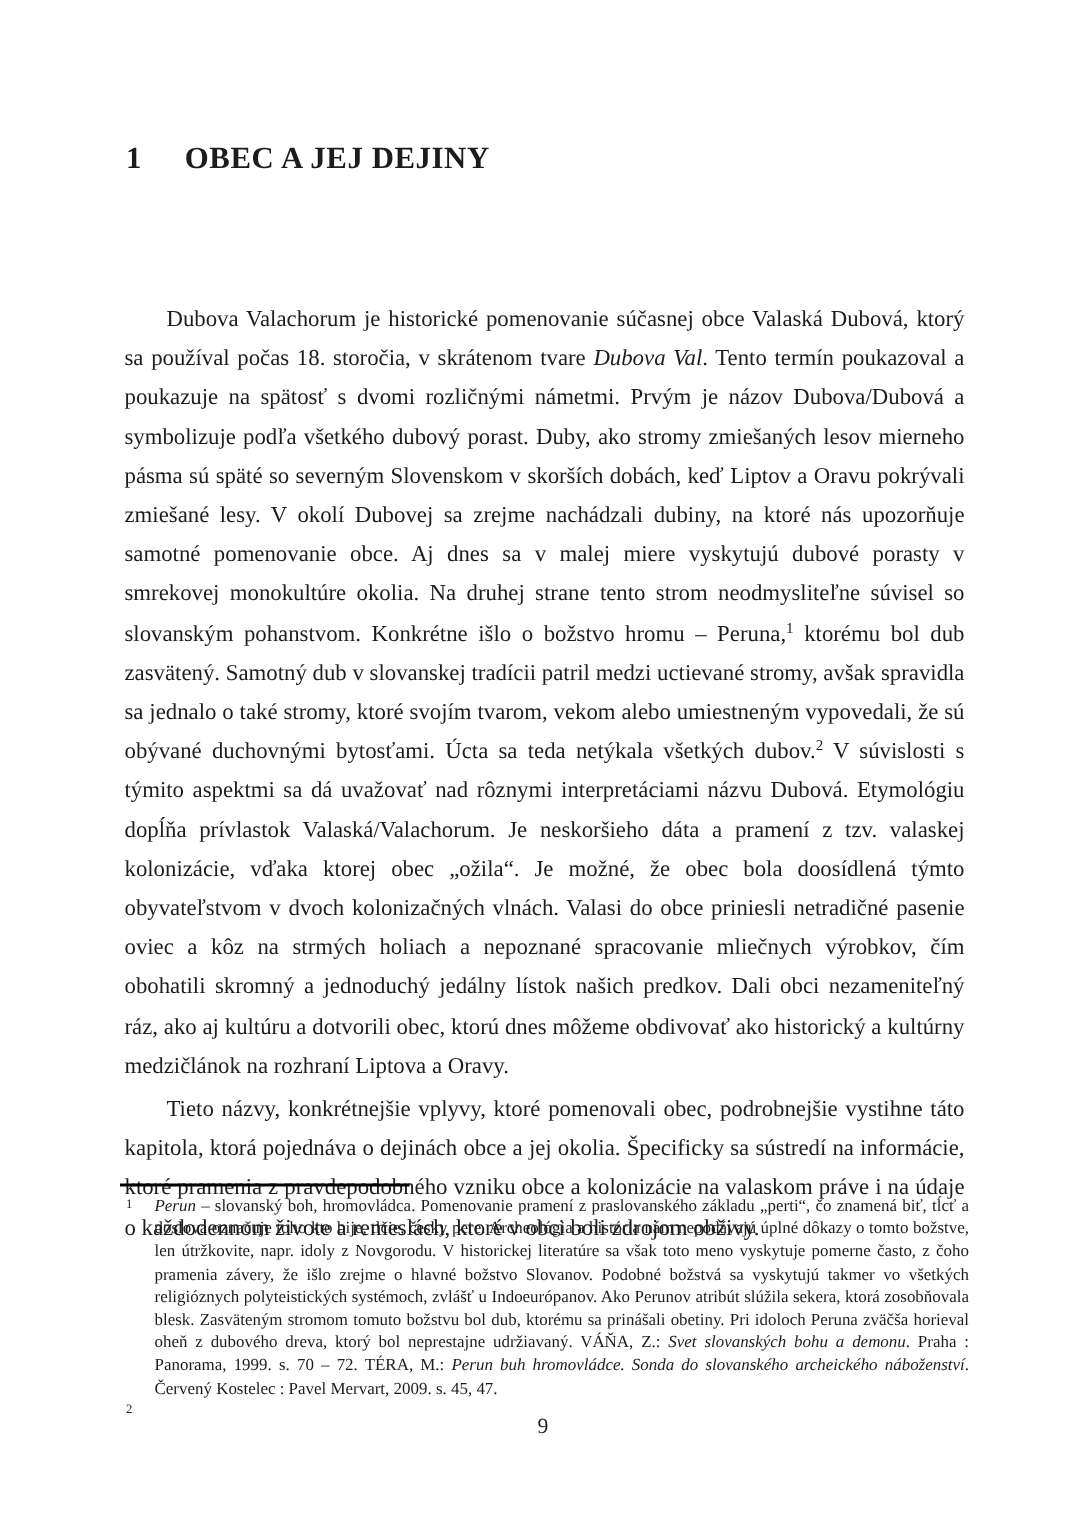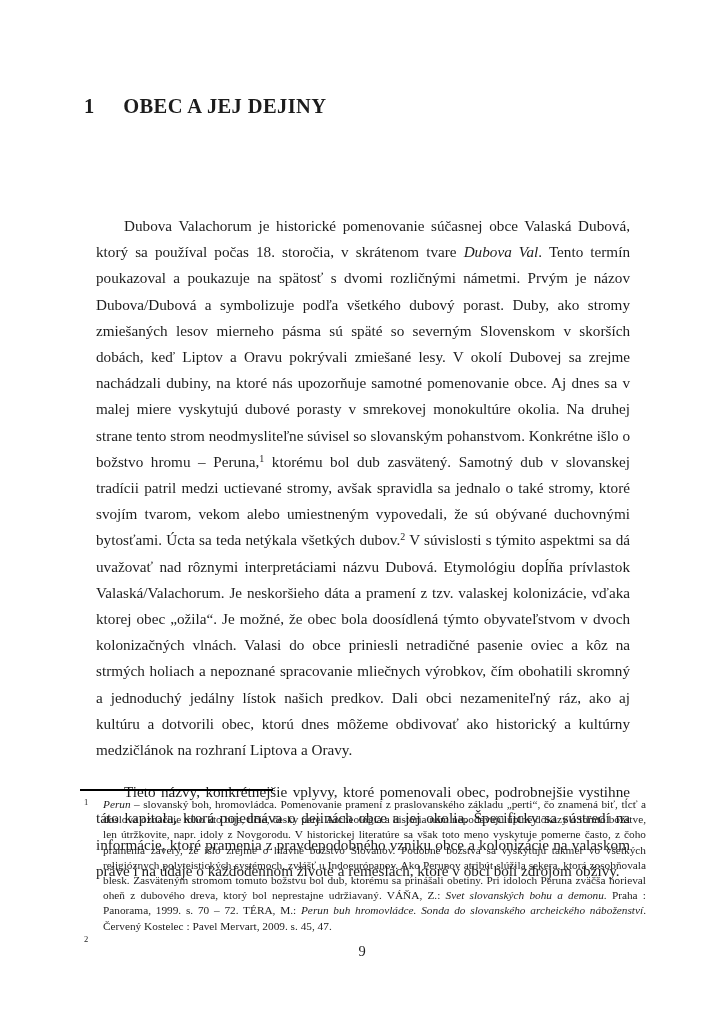--- a/index.html
+++ b/index.html
@@ -25,21 +25,21 @@
   .h-num{margin-right:23px;}
   .body-text{
     position:absolute;
     left:80px;
     top:197px;
     width:566px;
     font-size:15.2px;
     line-height:26.2px;
     text-align:justify;
   }
-  .body-text p{margin:16px;text-indent:28px;}
+  .body-text p{margin:3px;text-indent:28px;}
   .body-text sup{
     font-size:10px;
     line-height:0;
     vertical-align:baseline;
     position:relative;
     top:-5px;
   }
   .footnote-rule{
     position:absolute;
     left:80px;

